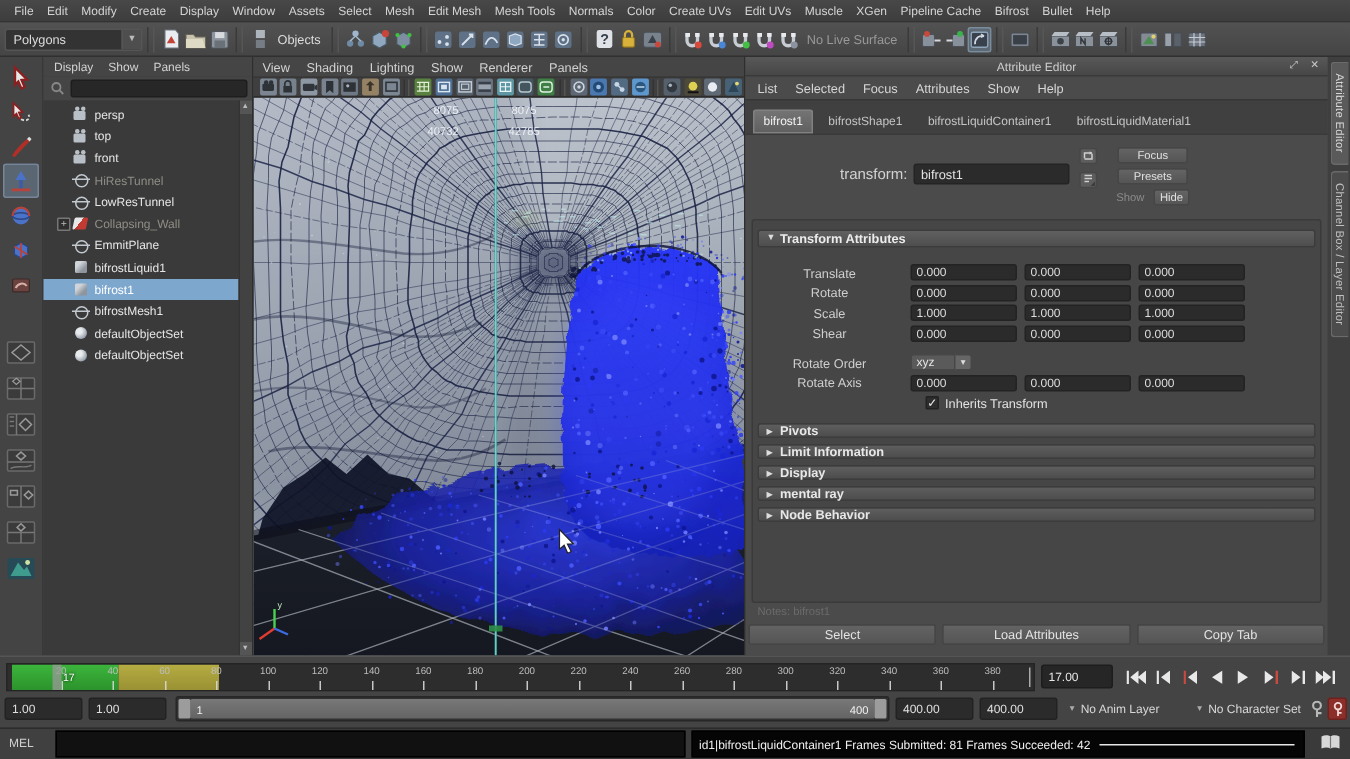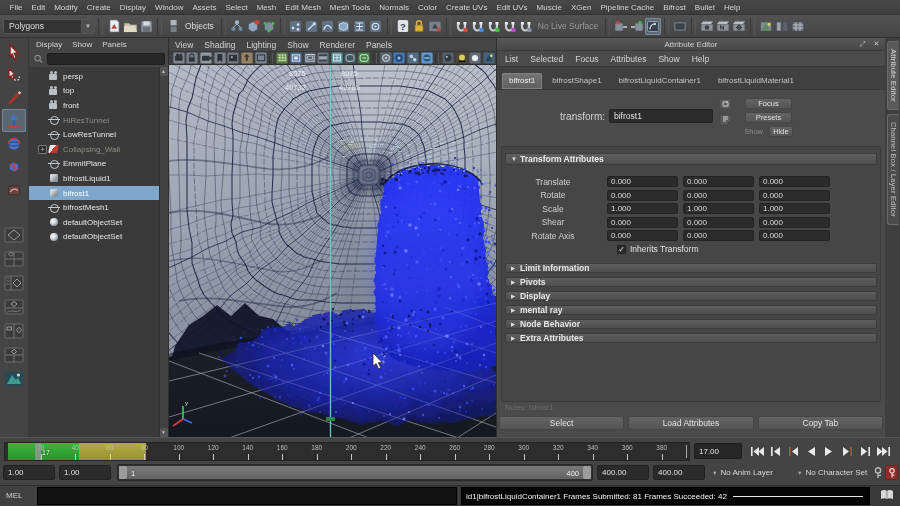--- a/index.html
+++ b/index.html
@@ -2073,62 +2073,63 @@
               <input class="ae-num" value="1.000" style="">
             </div>
 
             <div class="ae-row">
               <span class="ae-rowlabel">Shear</span>
               <input class="ae-num" value="0.000" style="">
               <input class="ae-num" value="0.000" style="">
               <input class="ae-num" value="0.000" style="">
             </div>
           </div>
+        <div class="ae-row ro">
+          <span class="ae-rowlabel">Rotate Order</span>
+          <span id="ae-ro-select">xyz</span>
+          <span id="ae-ro-arrow">▼</span>
+        </div>
         <div class="ae-row">
           <span class="ae-rowlabel">Rotate Axis</span>
           <input class="ae-num" value="0.000" style="">
           <input class="ae-num" value="0.000" style="">
           <input class="ae-num" value="0.000" style="">
         </div>
         <div class="ae-checkrow">
           <span id="ae-check">✓</span>
           <span id="ae-checklabel">Inherits Transform</span>
         </div>
       </div>
       <div id="ae-collapsed">
 
           <div class="ae-colhdr">
             <span class="tri">▶</span>
-            <span class="sectitle">Limit Information</span>
+            <span class="sectitle">Pivots</span>
           </div>
 
           <div class="ae-colhdr">
             <span class="tri">▶</span>
-            <span class="sectitle">Pivots</span>
+            <span class="sectitle">Limit Information</span>
           </div>
 
           <div class="ae-colhdr">
             <span class="tri">▶</span>
             <span class="sectitle">Display</span>
           </div>
 
           <div class="ae-colhdr">
             <span class="tri">▶</span>
             <span class="sectitle">mental ray</span>
           </div>
 
           <div class="ae-colhdr">
             <span class="tri">▶</span>
             <span class="sectitle">Node Behavior</span>
           </div>
 
-          <div class="ae-colhdr">
-            <span class="tri">▶</span>
-            <span class="sectitle">Extra Attributes</span>
-          </div>
         </div>
     </div>
     <div id="ae-notes">
       <span>Notes: bifrost1</span>
     </div>
     <div id="ae-bottombtns">
 
     <div class="ae-bigbtn">Select</div>
         <div class="ae-bigbtn">Load Attributes</div>
         <div class="ae-bigbtn">Copy Tab</div>

